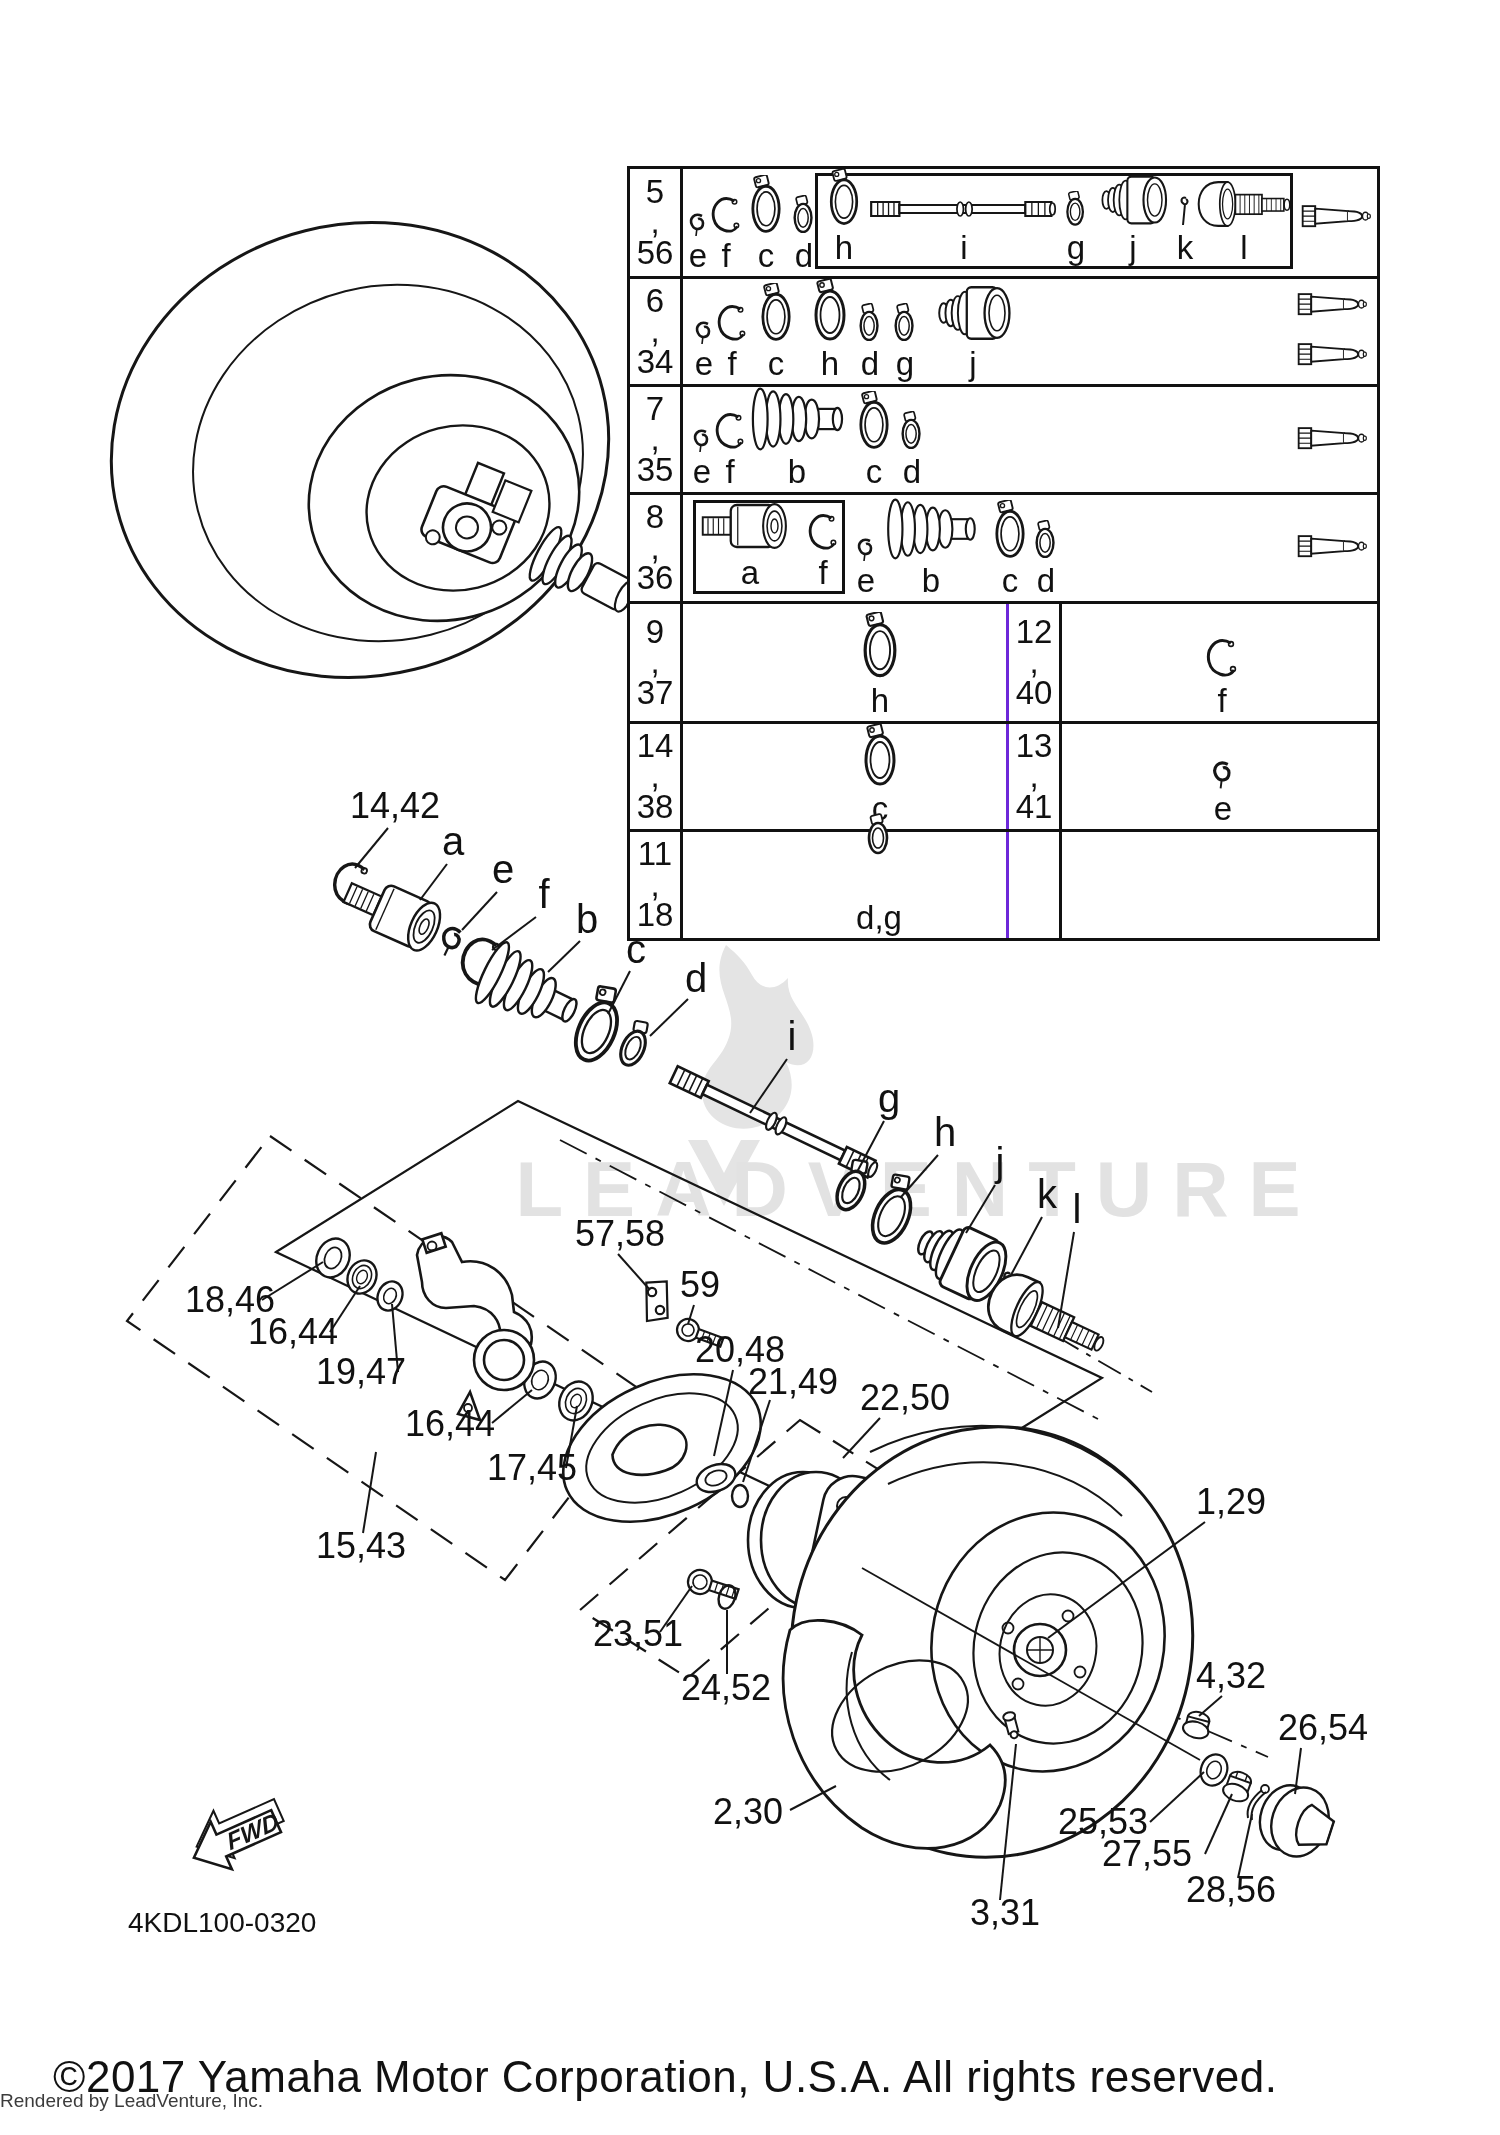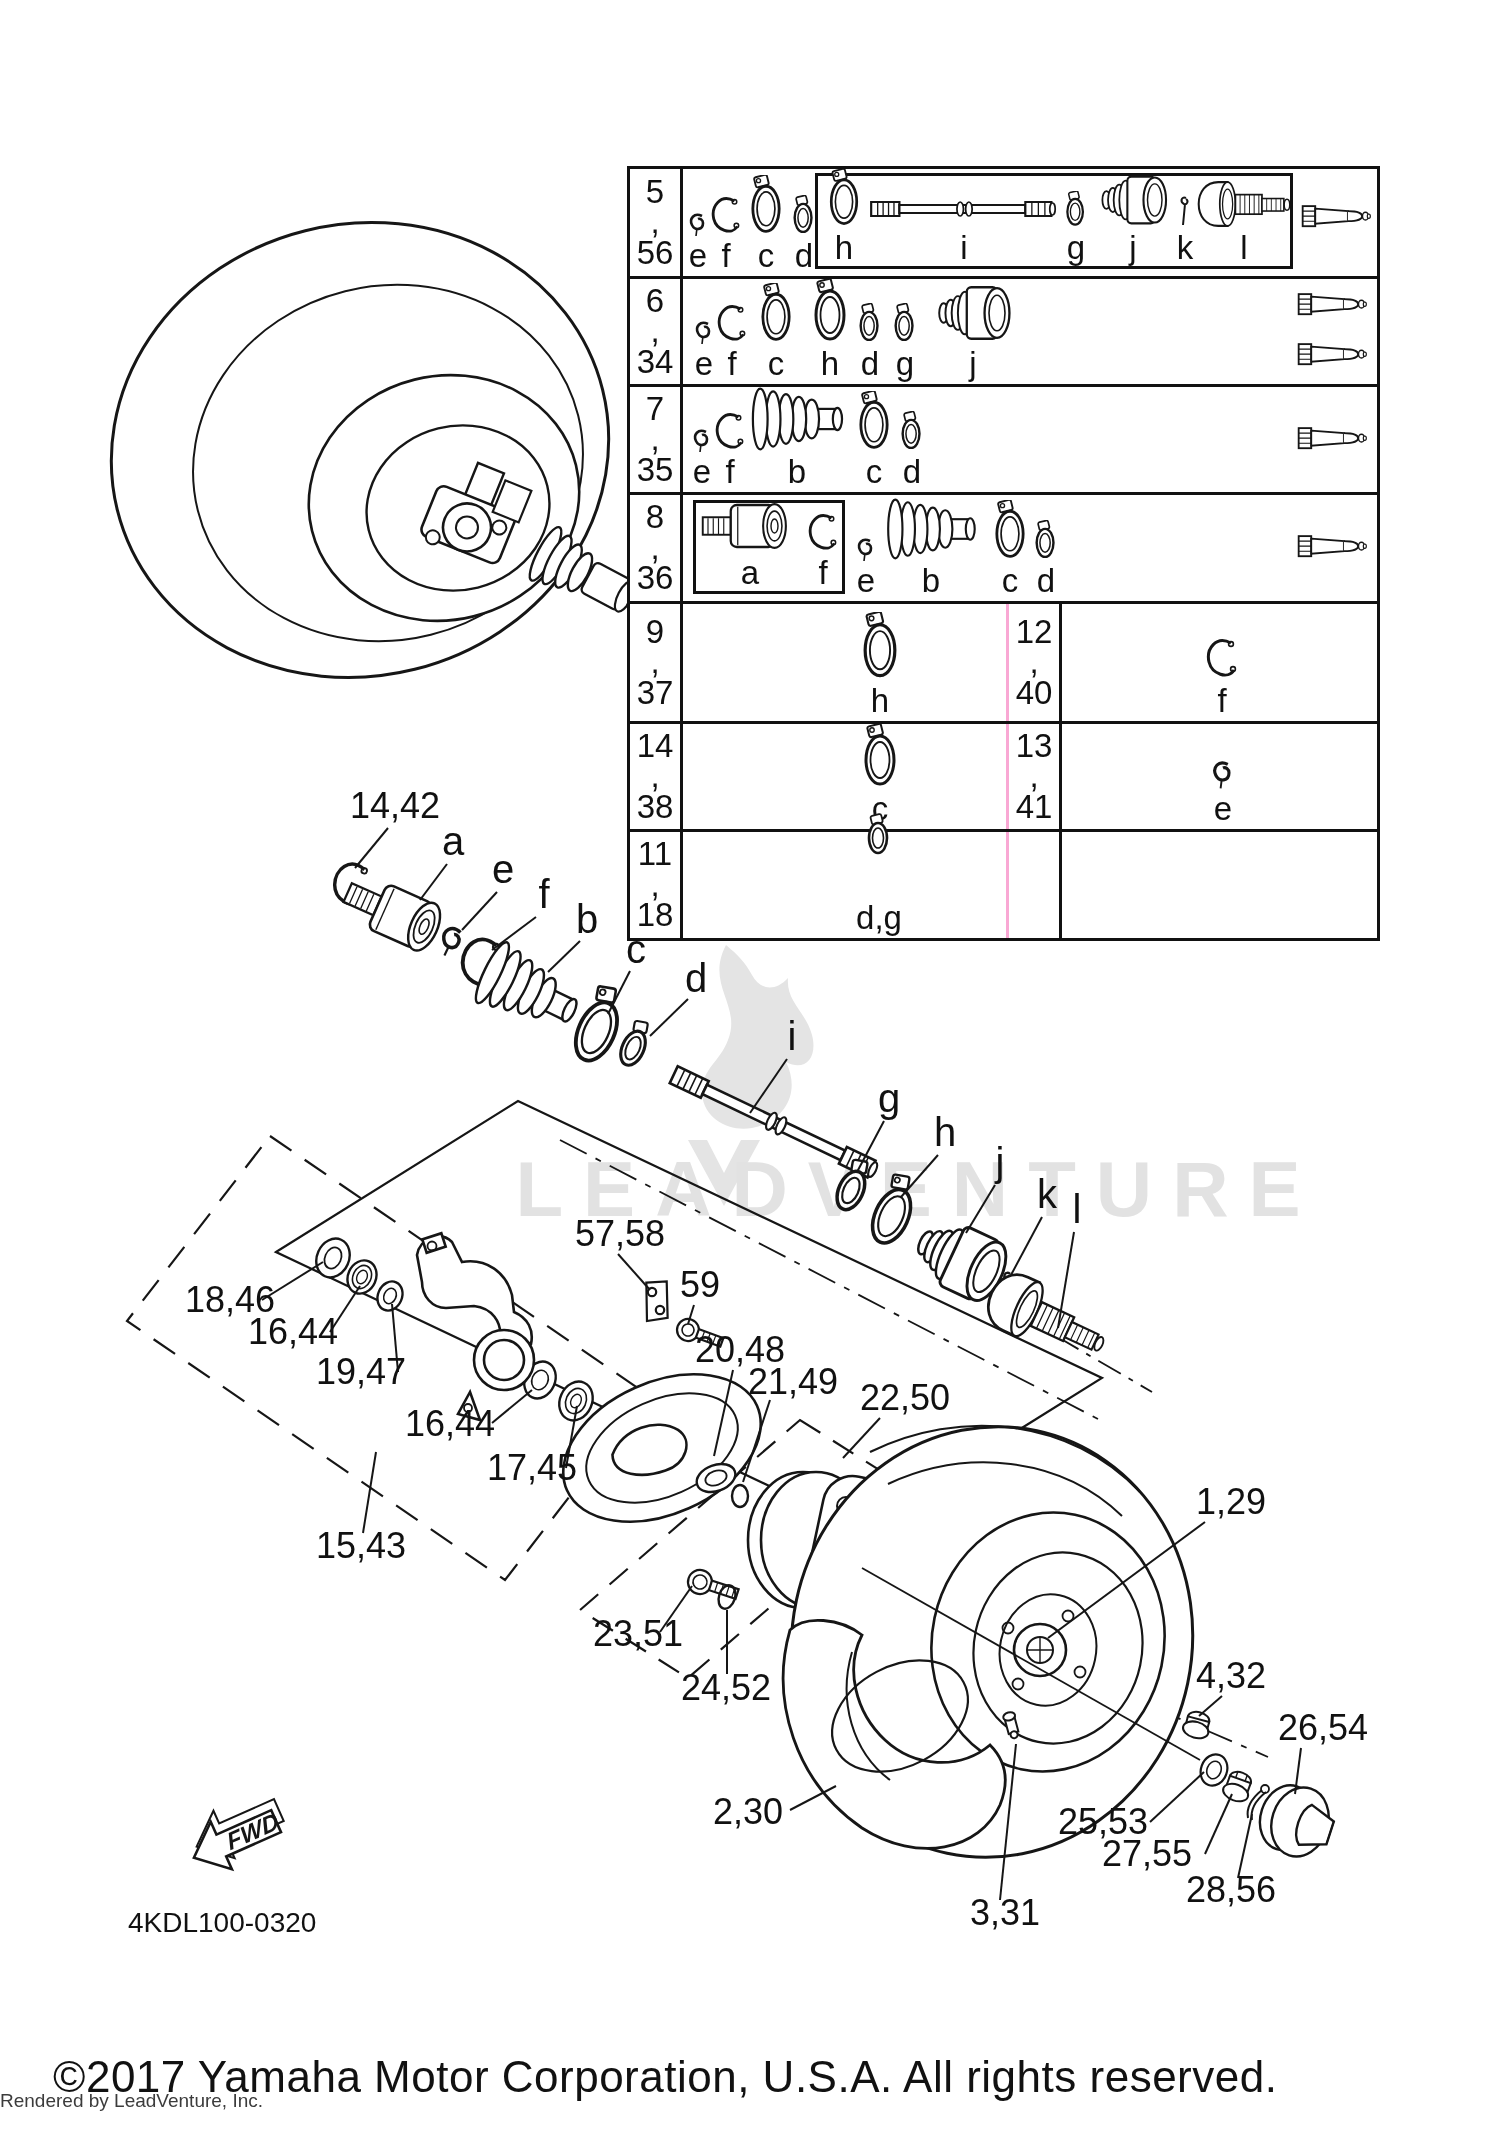--- a/index.html
+++ b/index.html
@@ -6,21 +6,21 @@
   .page{position:relative;width:1500px;height:2135px;background:#fff;overflow:hidden;
         font-family:"Liberation Sans",sans-serif;color:#111;}
   svg{display:block;}
   
   .ptable{position:absolute;left:627px;top:166px;width:753px;height:775px;
           border:3px solid #111;box-sizing:border-box;display:flex;flex-direction:column;background:#fff;}
   .trow{display:flex;box-sizing:border-box;border-top:3px solid #111;}
   .trow:first-child{border-top:none;}
   .tnum{flex:0 0 53px;border-right:3px solid #111;display:flex;flex-direction:column;
         align-items:center;justify-content:center;font-size:33px;line-height:.92;box-sizing:border-box;}
-  .tnum2{flex:0 0 56px;border-left:3px solid #f9a8d4;border-right:3px solid #111;display:flex;flex-direction:column;
+  .tnum2{flex:0 0 56px;border-left:3px solid #6d28d9;border-right:3px solid #111;display:flex;flex-direction:column;
         align-items:center;justify-content:center;font-size:33px;line-height:.92;box-sizing:border-box;}
   .tparts{flex:1;position:relative;box-sizing:border-box;}
   .tparts2{flex:0 0 315px;position:relative;box-sizing:border-box;}
   .pc{position:absolute;bottom:4px;display:flex;flex-direction:column;align-items:center;justify-content:flex-end;}
   .pc .ltr{font-size:33px;line-height:1;margin-top:2px;}
   .pbox{position:absolute;border:3px solid #111;box-sizing:border-box;}
   .pcn{position:absolute;}
   
   .copyright{position:absolute;left:53px;top:2052px;font-size:44px;letter-spacing:.5px;white-space:nowrap;}
   .rendered{position:absolute;left:0;top:2090px;width:100%;text-align:left;font-size:19px;color:#3c3c3c;}

